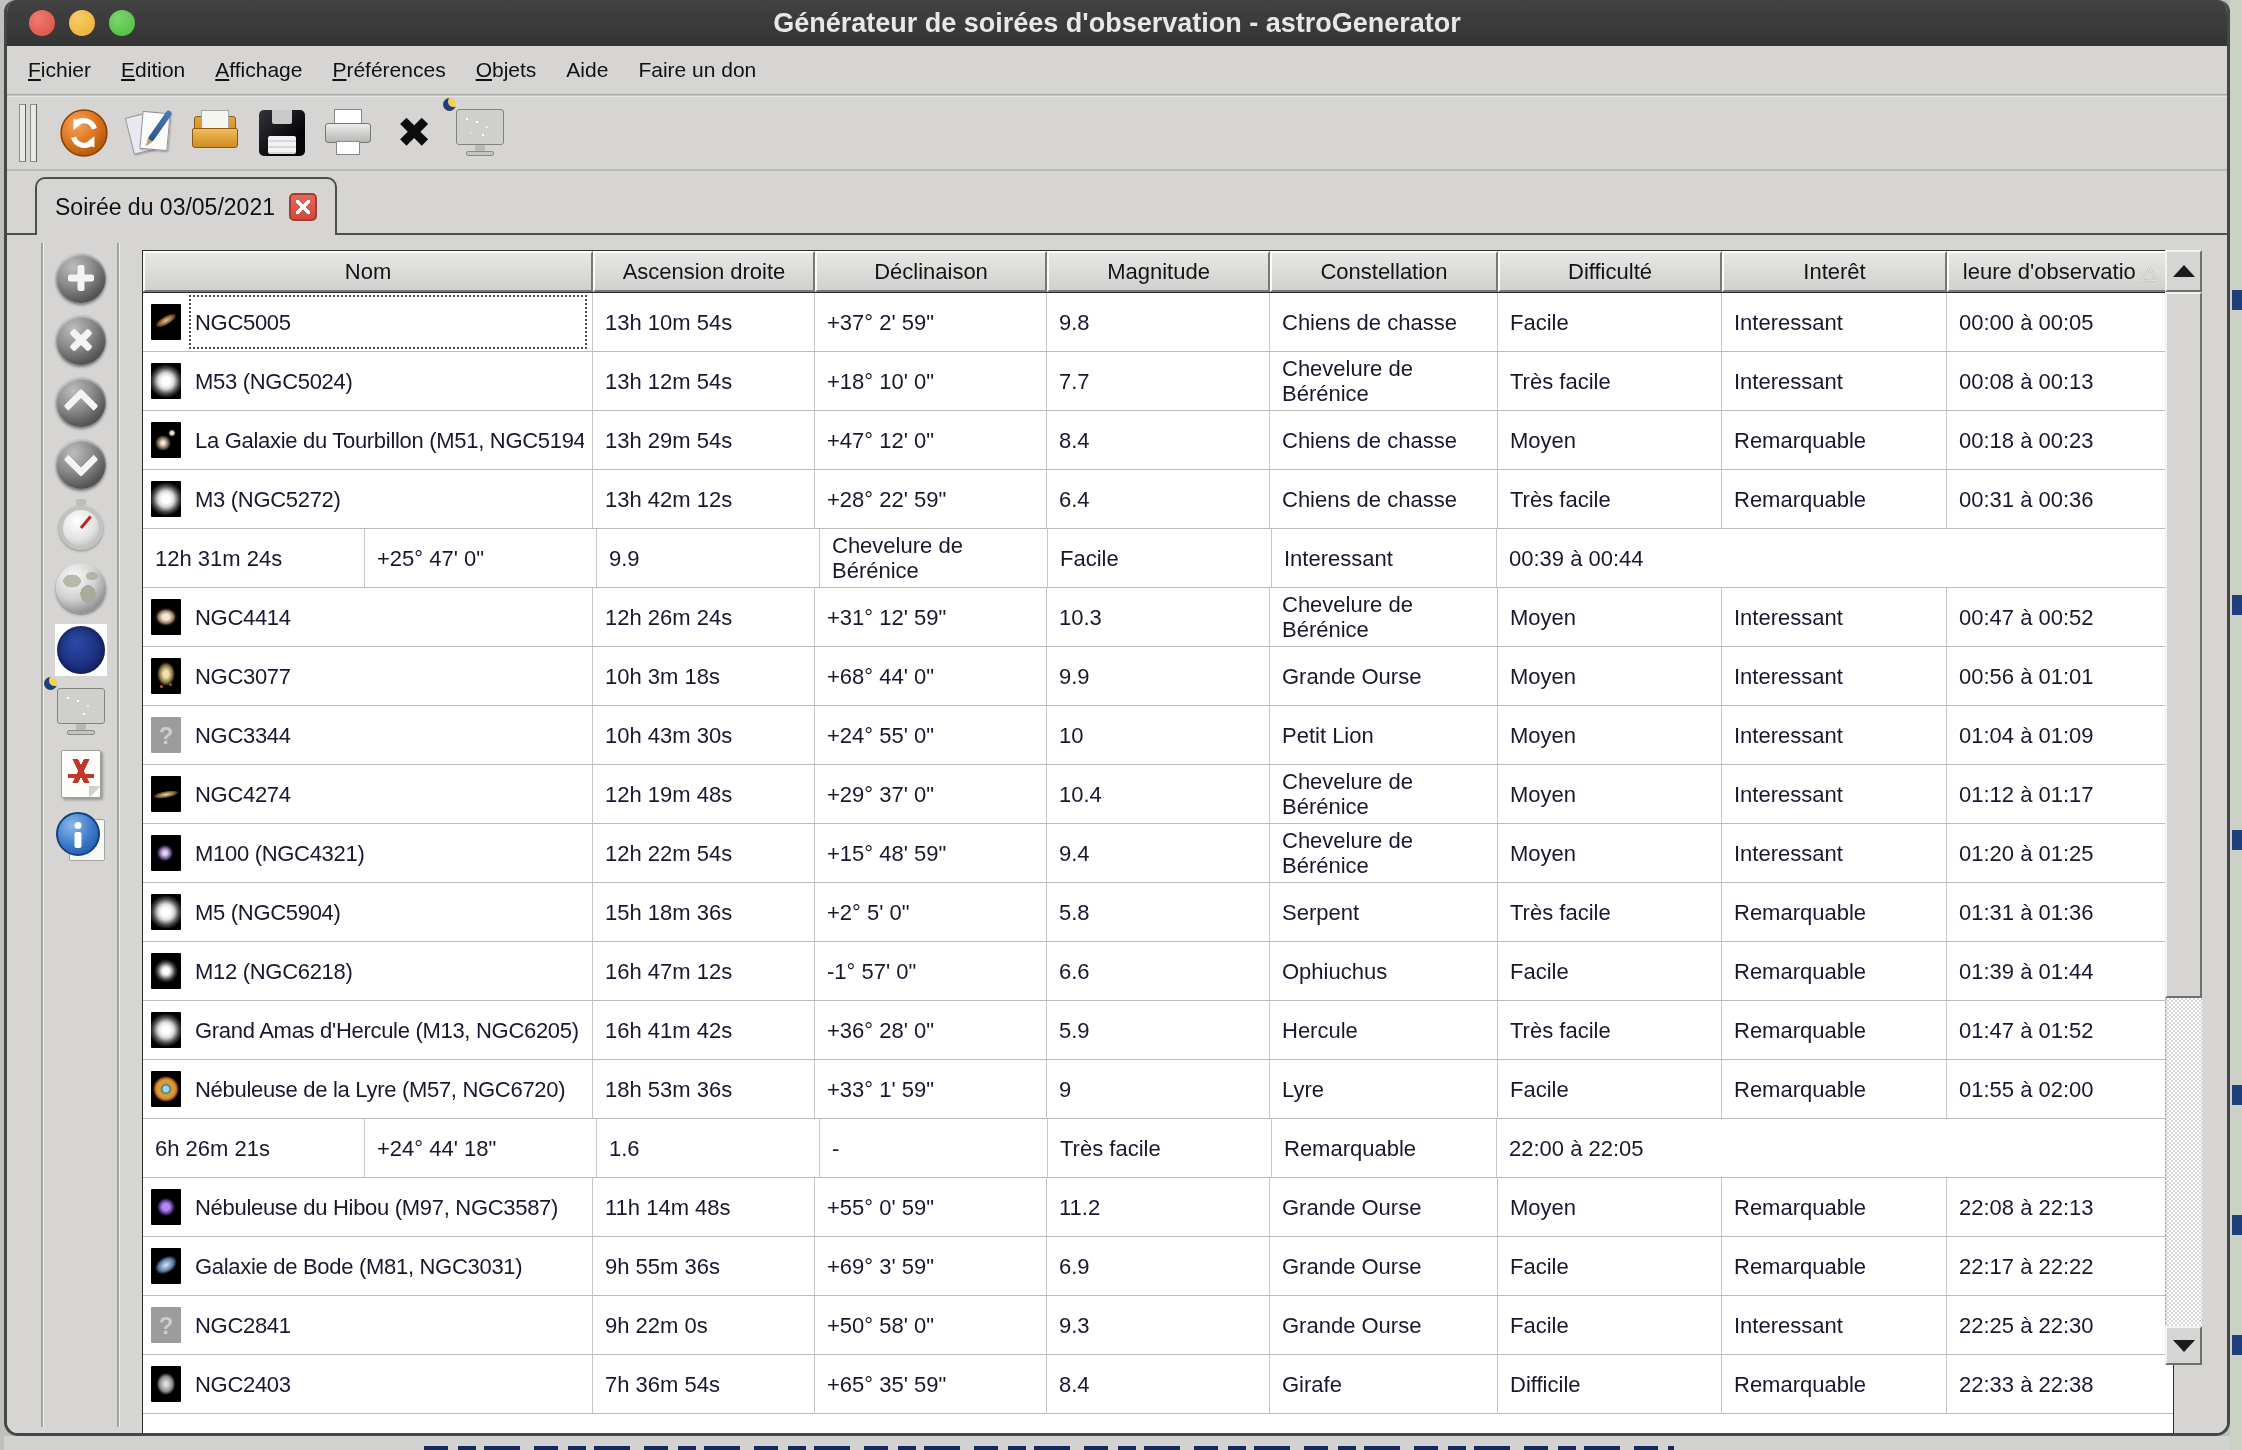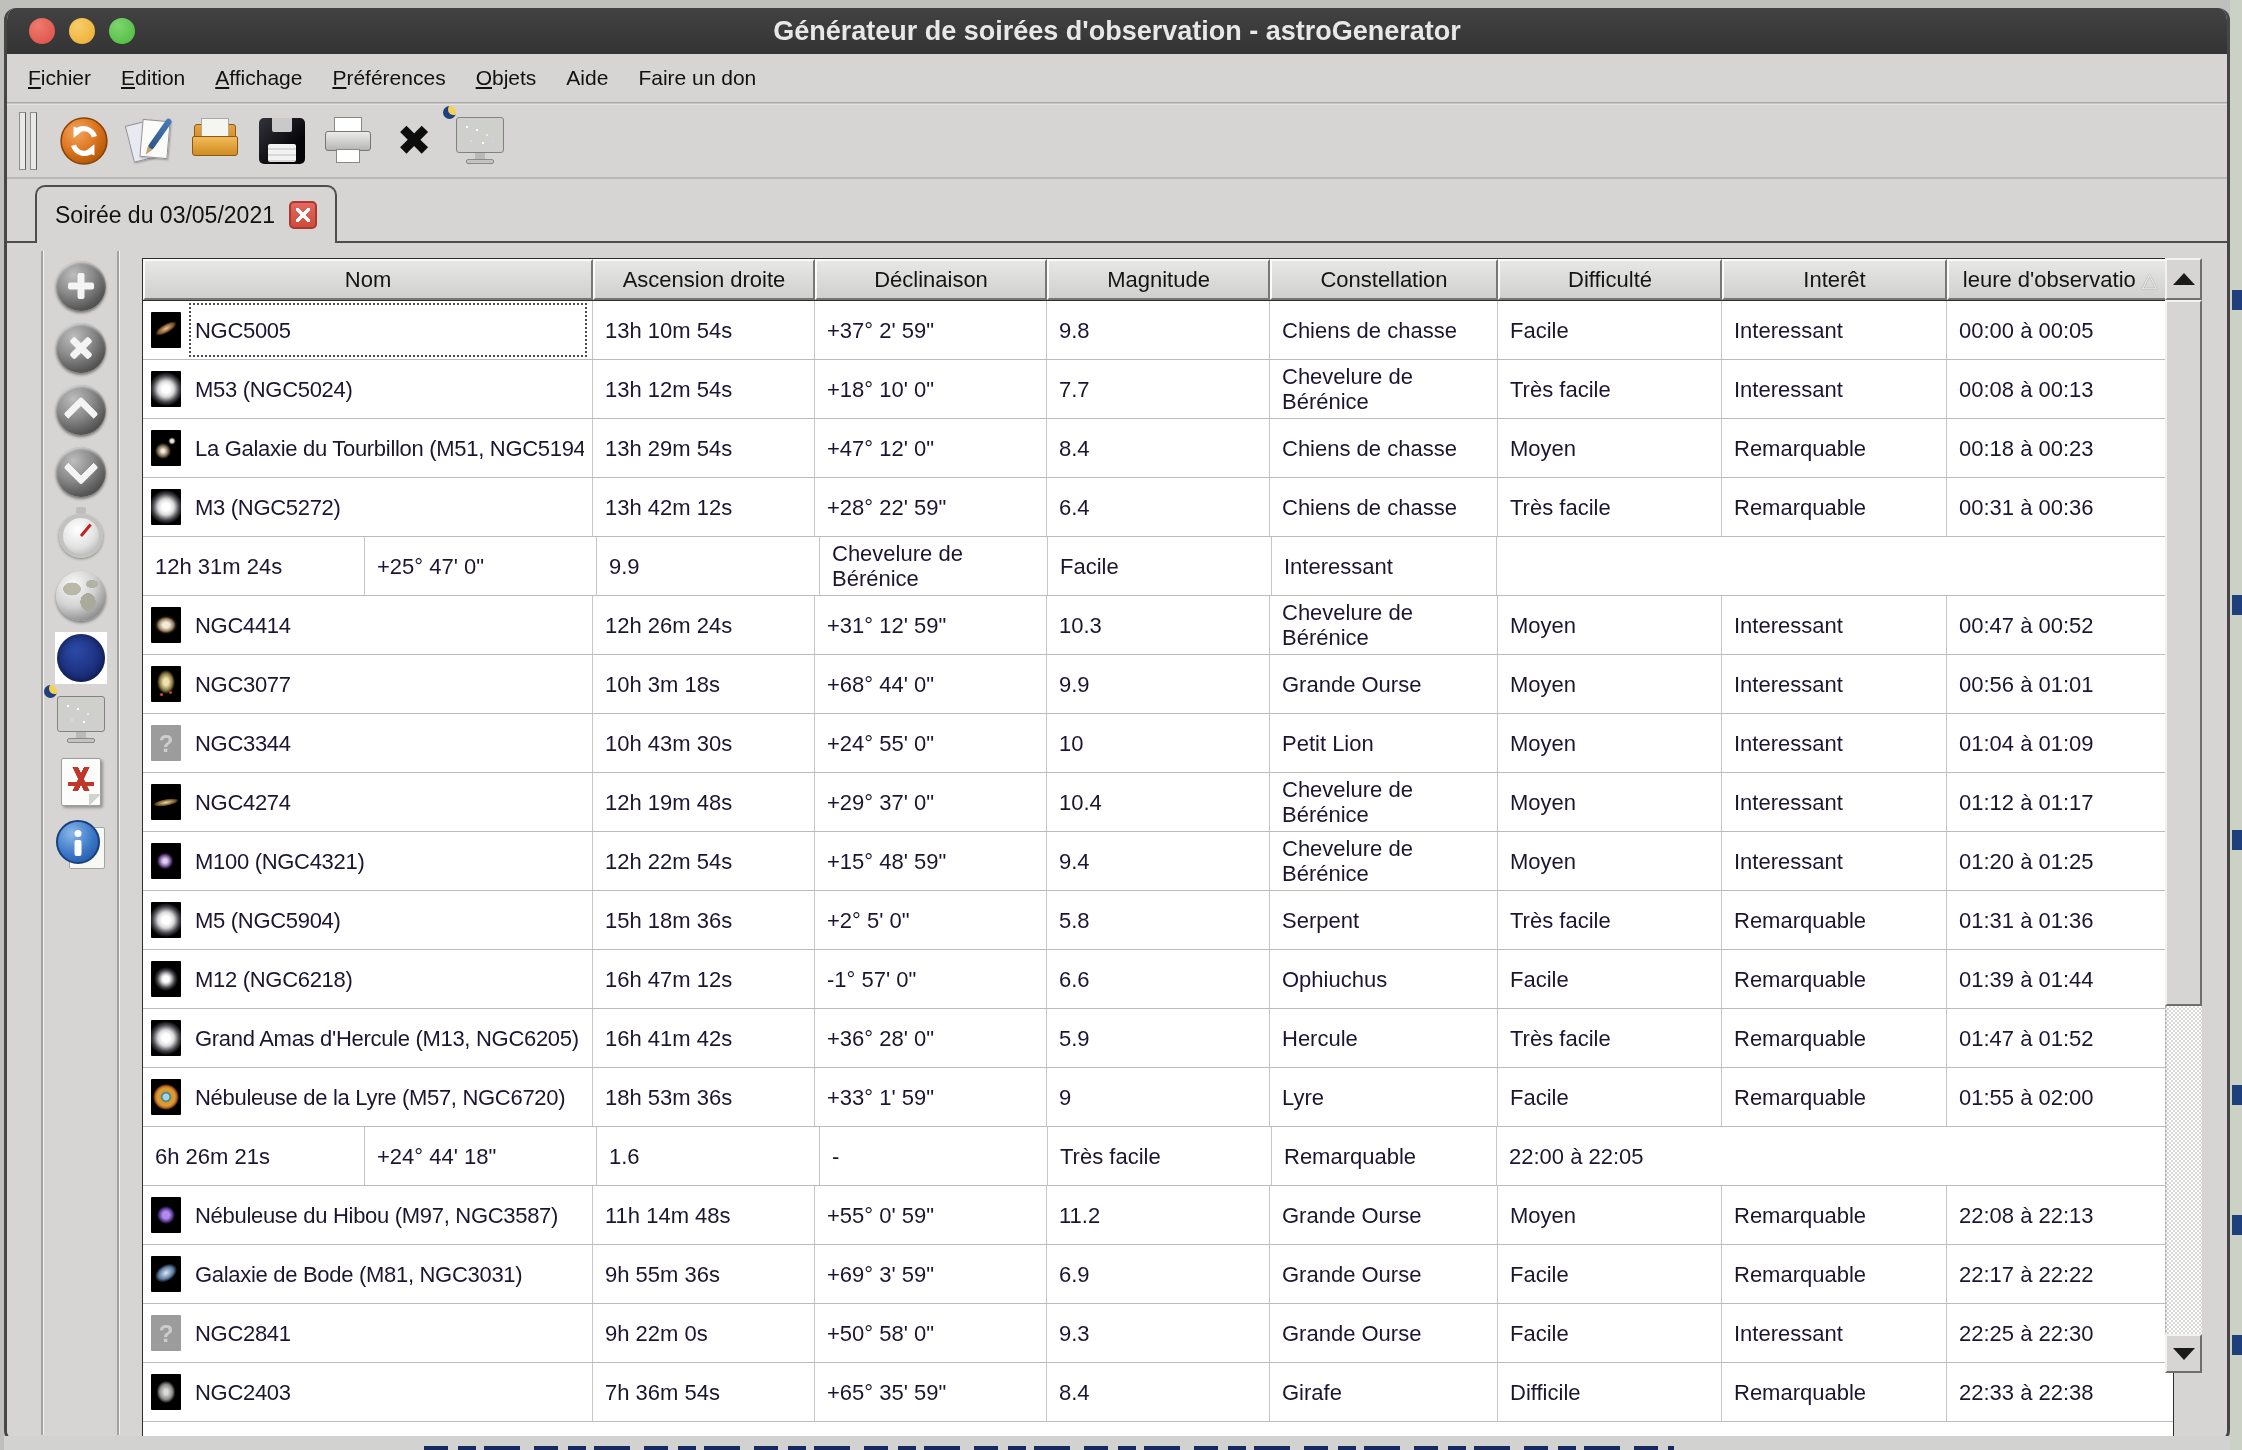--- a/index.html
+++ b/index.html
@@ -1,20 +1,20 @@
 <!DOCTYPE html>
 <html><head>
 <meta charset="utf-8">
 <style>
   * { margin:0; padding:0; box-sizing:border-box; }
   html,body { width:2242px; height:1450px; overflow:hidden; background:#bfbfbb;
               font-family:"Liberation Sans","DejaVu Sans",sans-serif; }
   .window { position:absolute; left:4px; top:0; width:2226px; height:1436px;
             background:#d6d5d3; border:3px solid #464646; border-top:none;
-            border-radius:12px 12px 14px 14px; overflow:hidden;margin-top:8px; }
+            border-radius:12px 12px 14px 14px; overflow:hidden; }
   
   .titlebar { height:46px; background:linear-gradient(#424242,#343434);
               display:flex; align-items:center; position:relative; }
   .tl { width:26px; height:26px; border-radius:50%; margin-left:14px; }
   .tl:first-child { margin-left:22px; }
   .tl-red   { background:radial-gradient(circle at 35% 30%,#f07a6e,#e25a50 70%); }
   .tl-yel   { background:radial-gradient(circle at 35% 30%,#f7cd6a,#efb53f 70%); }
   .tl-grn   { background:radial-gradient(circle at 35% 30%,#7fd56f,#59c24a 70%); }
   .win-title { position:absolute; left:0; right:0; text-align:center;
                color:#e8e8e8; font-size:27px; font-weight:bold; }
@@ -435,20 +435,21 @@
     <div class="td c7">00:31 à 00:36</div>
   </div>
 
   <div class="trow">
     <div class="td c1">12h 31m 24s</div>
     <div class="td c2">+25° 47' 0"</div>
     <div class="td c3">9.9</div>
     <div class="td c4">Chevelure de Bérénice</div>
     <div class="td c5">Facile</div>
     <div class="td c6">Interessant</div>
+    <div class="td c7">00:39 à 00:44</div>
   </div>
 
   <div class="trow">
     <div class="td c0">
       <span class="thumb t-spiral-light"></span>
       <span class="nmtext">NGC4414</span>
     </div>
     <div class="td c1">12h 26m 24s</div>
     <div class="td c2">+31° 12' 59"</div>
     <div class="td c3">10.3</div>

